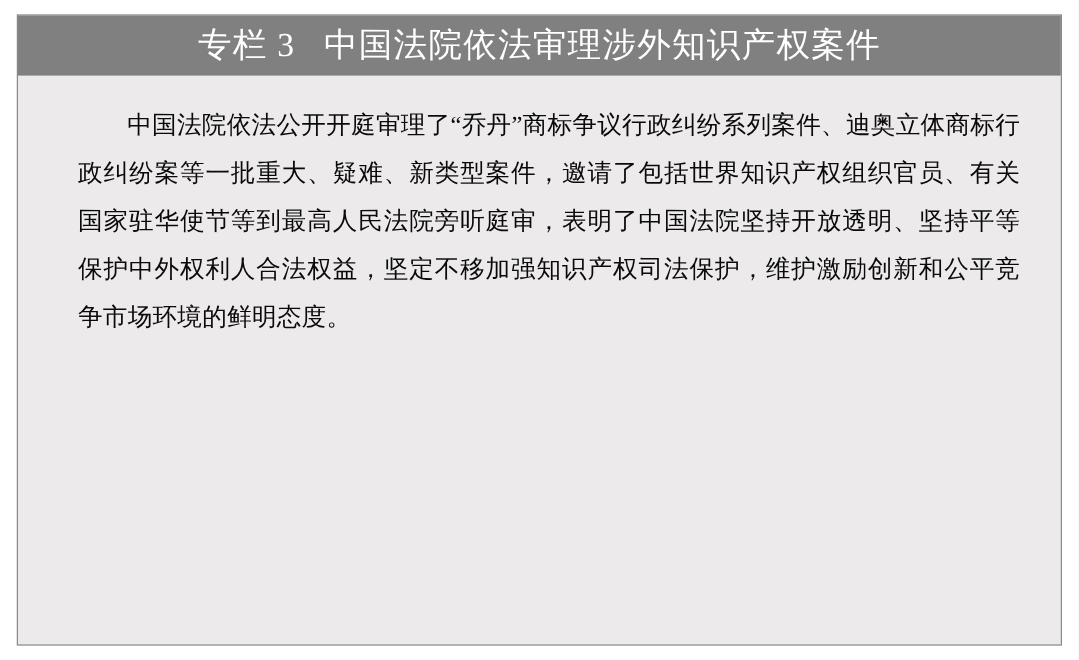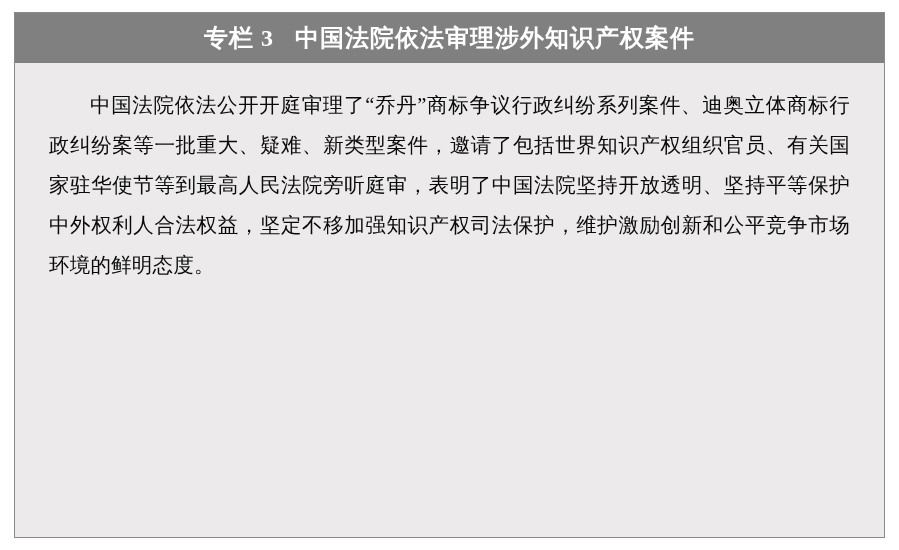--- a/index.html
+++ b/index.html
@@ -29,38 +29,38 @@
     background: #808080;
     color: #ffffff;
     height: 50px;
     min-height: 50px;
     display: flex;
     align-items: center;
     justify-content: center;
     letter-spacing: 1px;
   }
   .box-header-title {
-    font-size: 24px;
-    font-weight: bold;
+    font-size: 28px;
+    font-weight: normal;
     font-family: "Liberation Serif", "DejaVu Serif", serif;
     white-space: pre;
   }
   .box-body {
     flex: 1;
     padding: 22px 34px 10px 34px;
     box-sizing: border-box;
   }
   .para {
     font-size: 20.5px;
     line-height: 40px;
     color: #0a0a0a;
     text-indent: 2em;
     text-align: justify;
     text-justify: inter-ideograph;
-    margin: 0 0 2px 0;
+    margin: 0 0 2px 16px;
     letter-spacing: 0.2px;
   }
 </style>
 </head>
 <body>
 
 <div class="box">
   <div class="box-header">
     <span class="box-header-title">专栏 3   中国法院依法审理涉外知识产权案件</span>
   </div>

